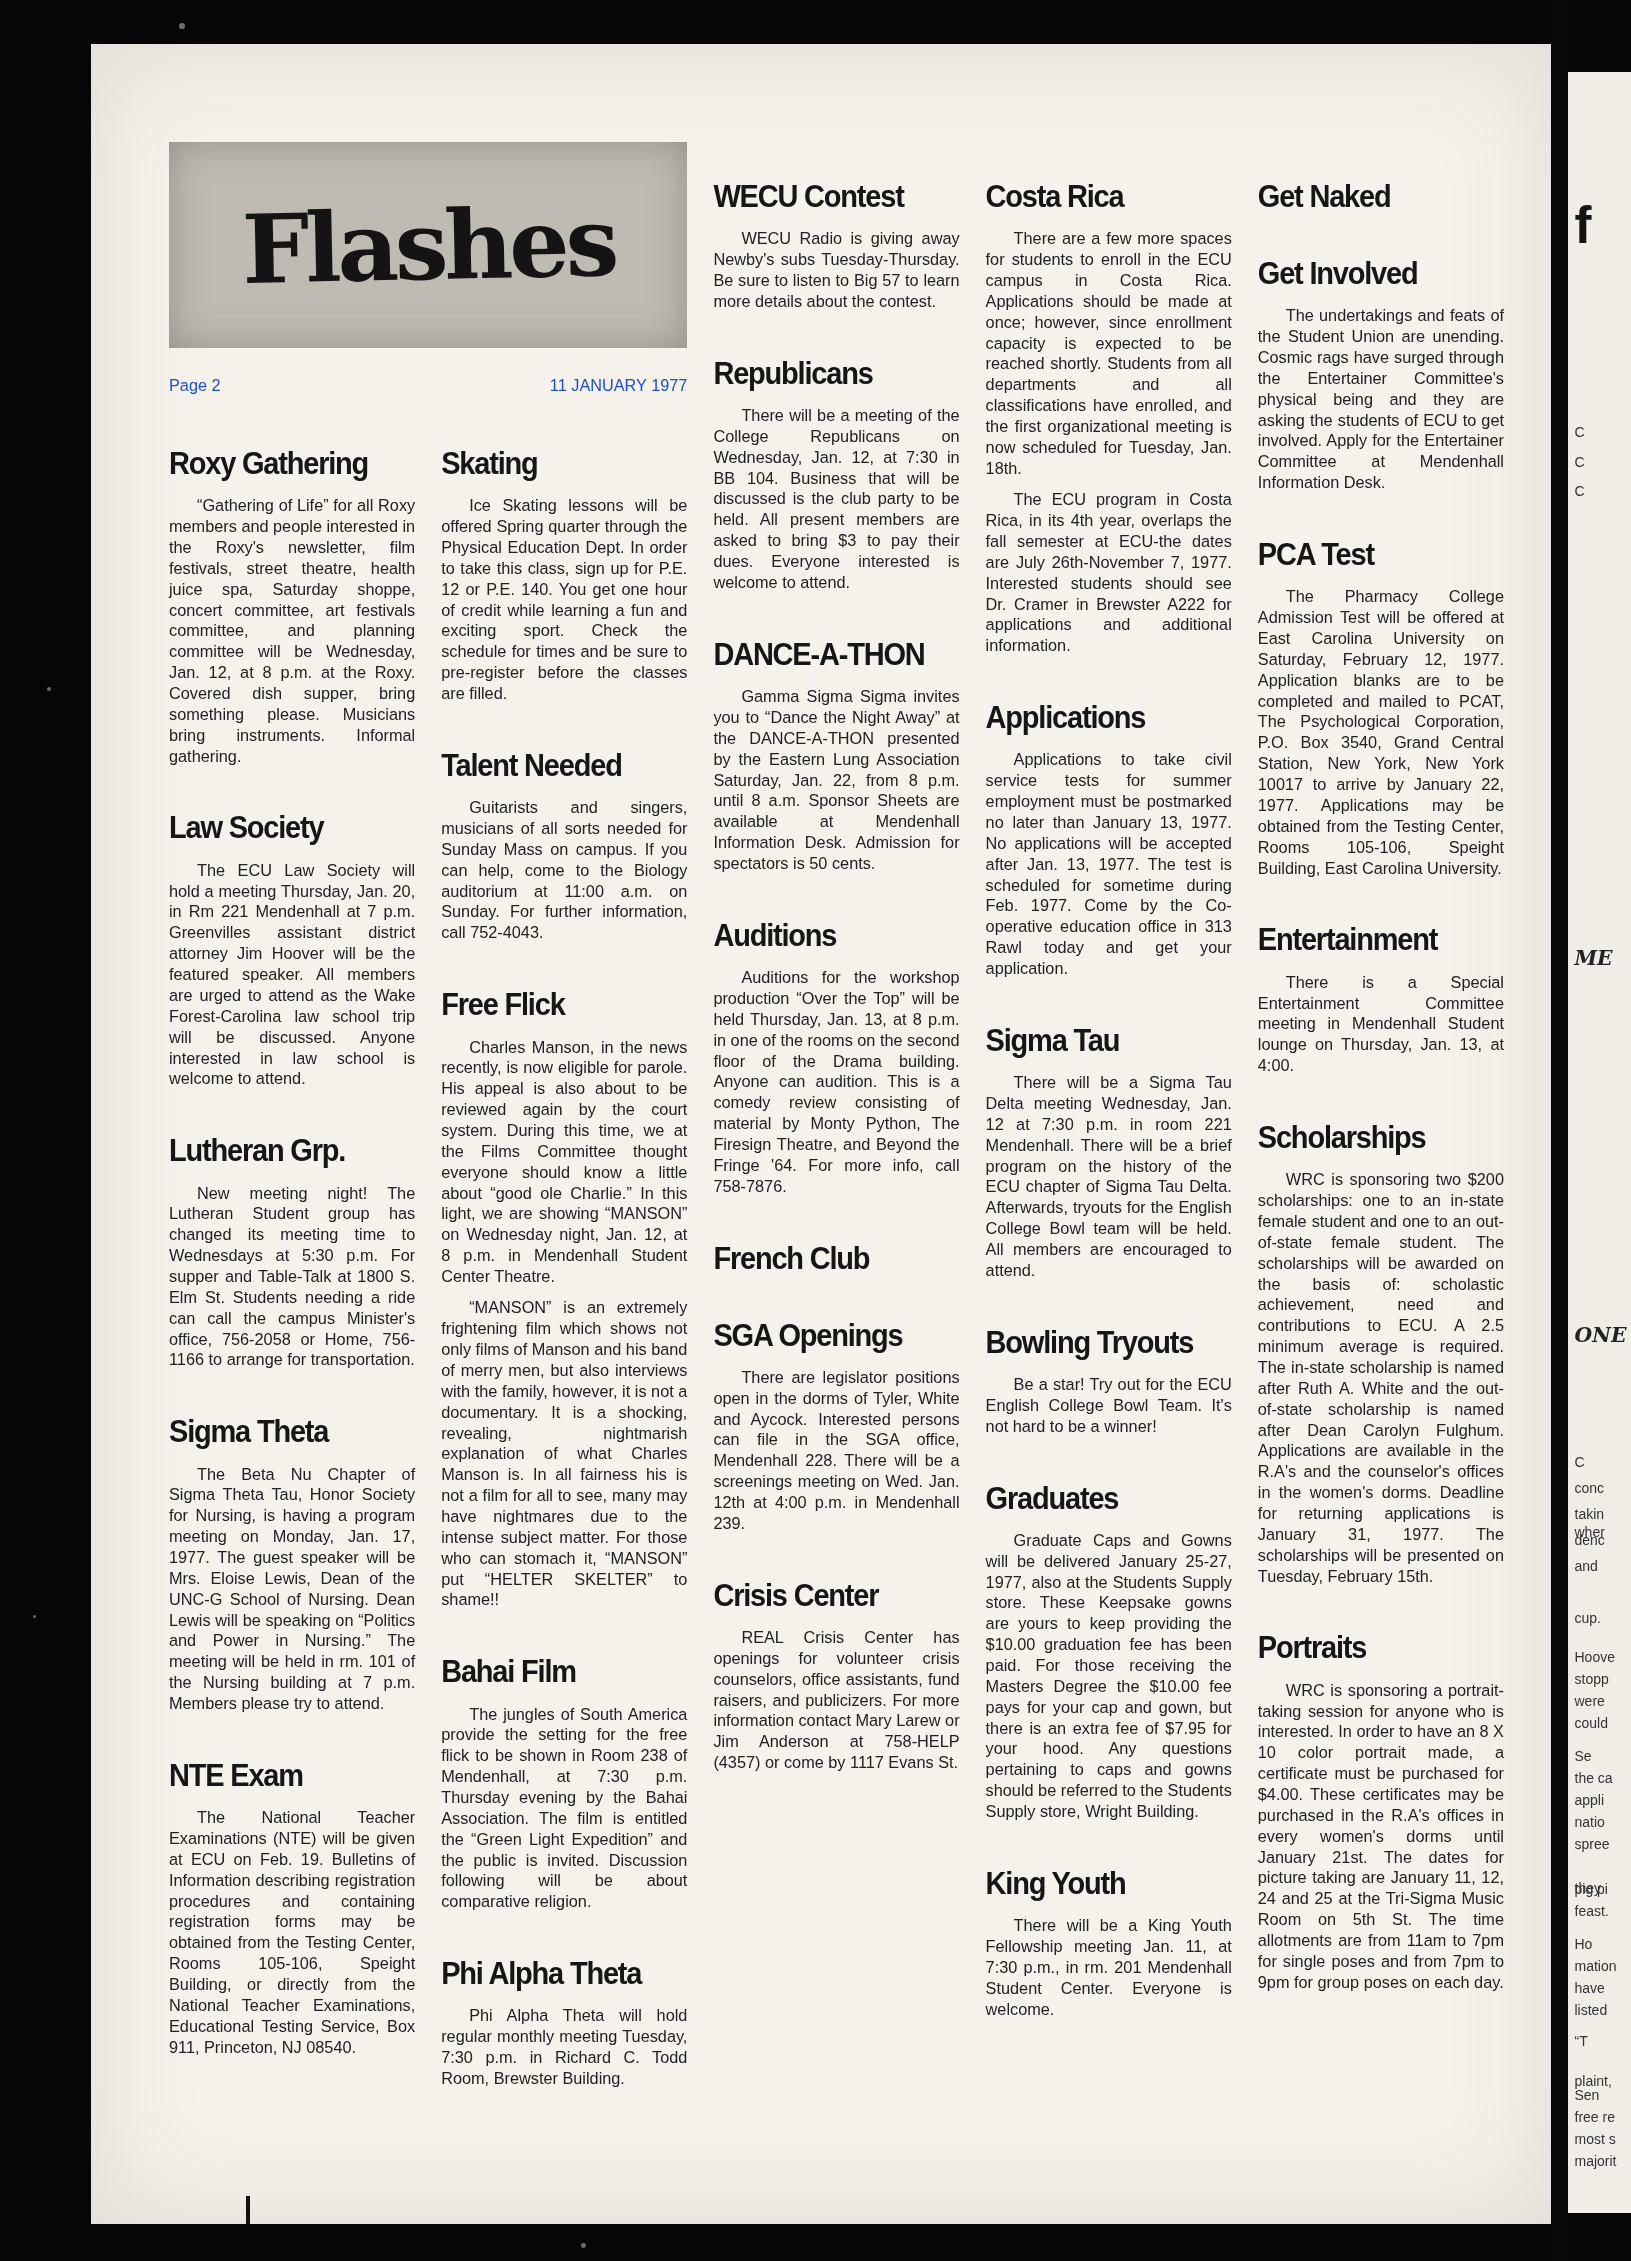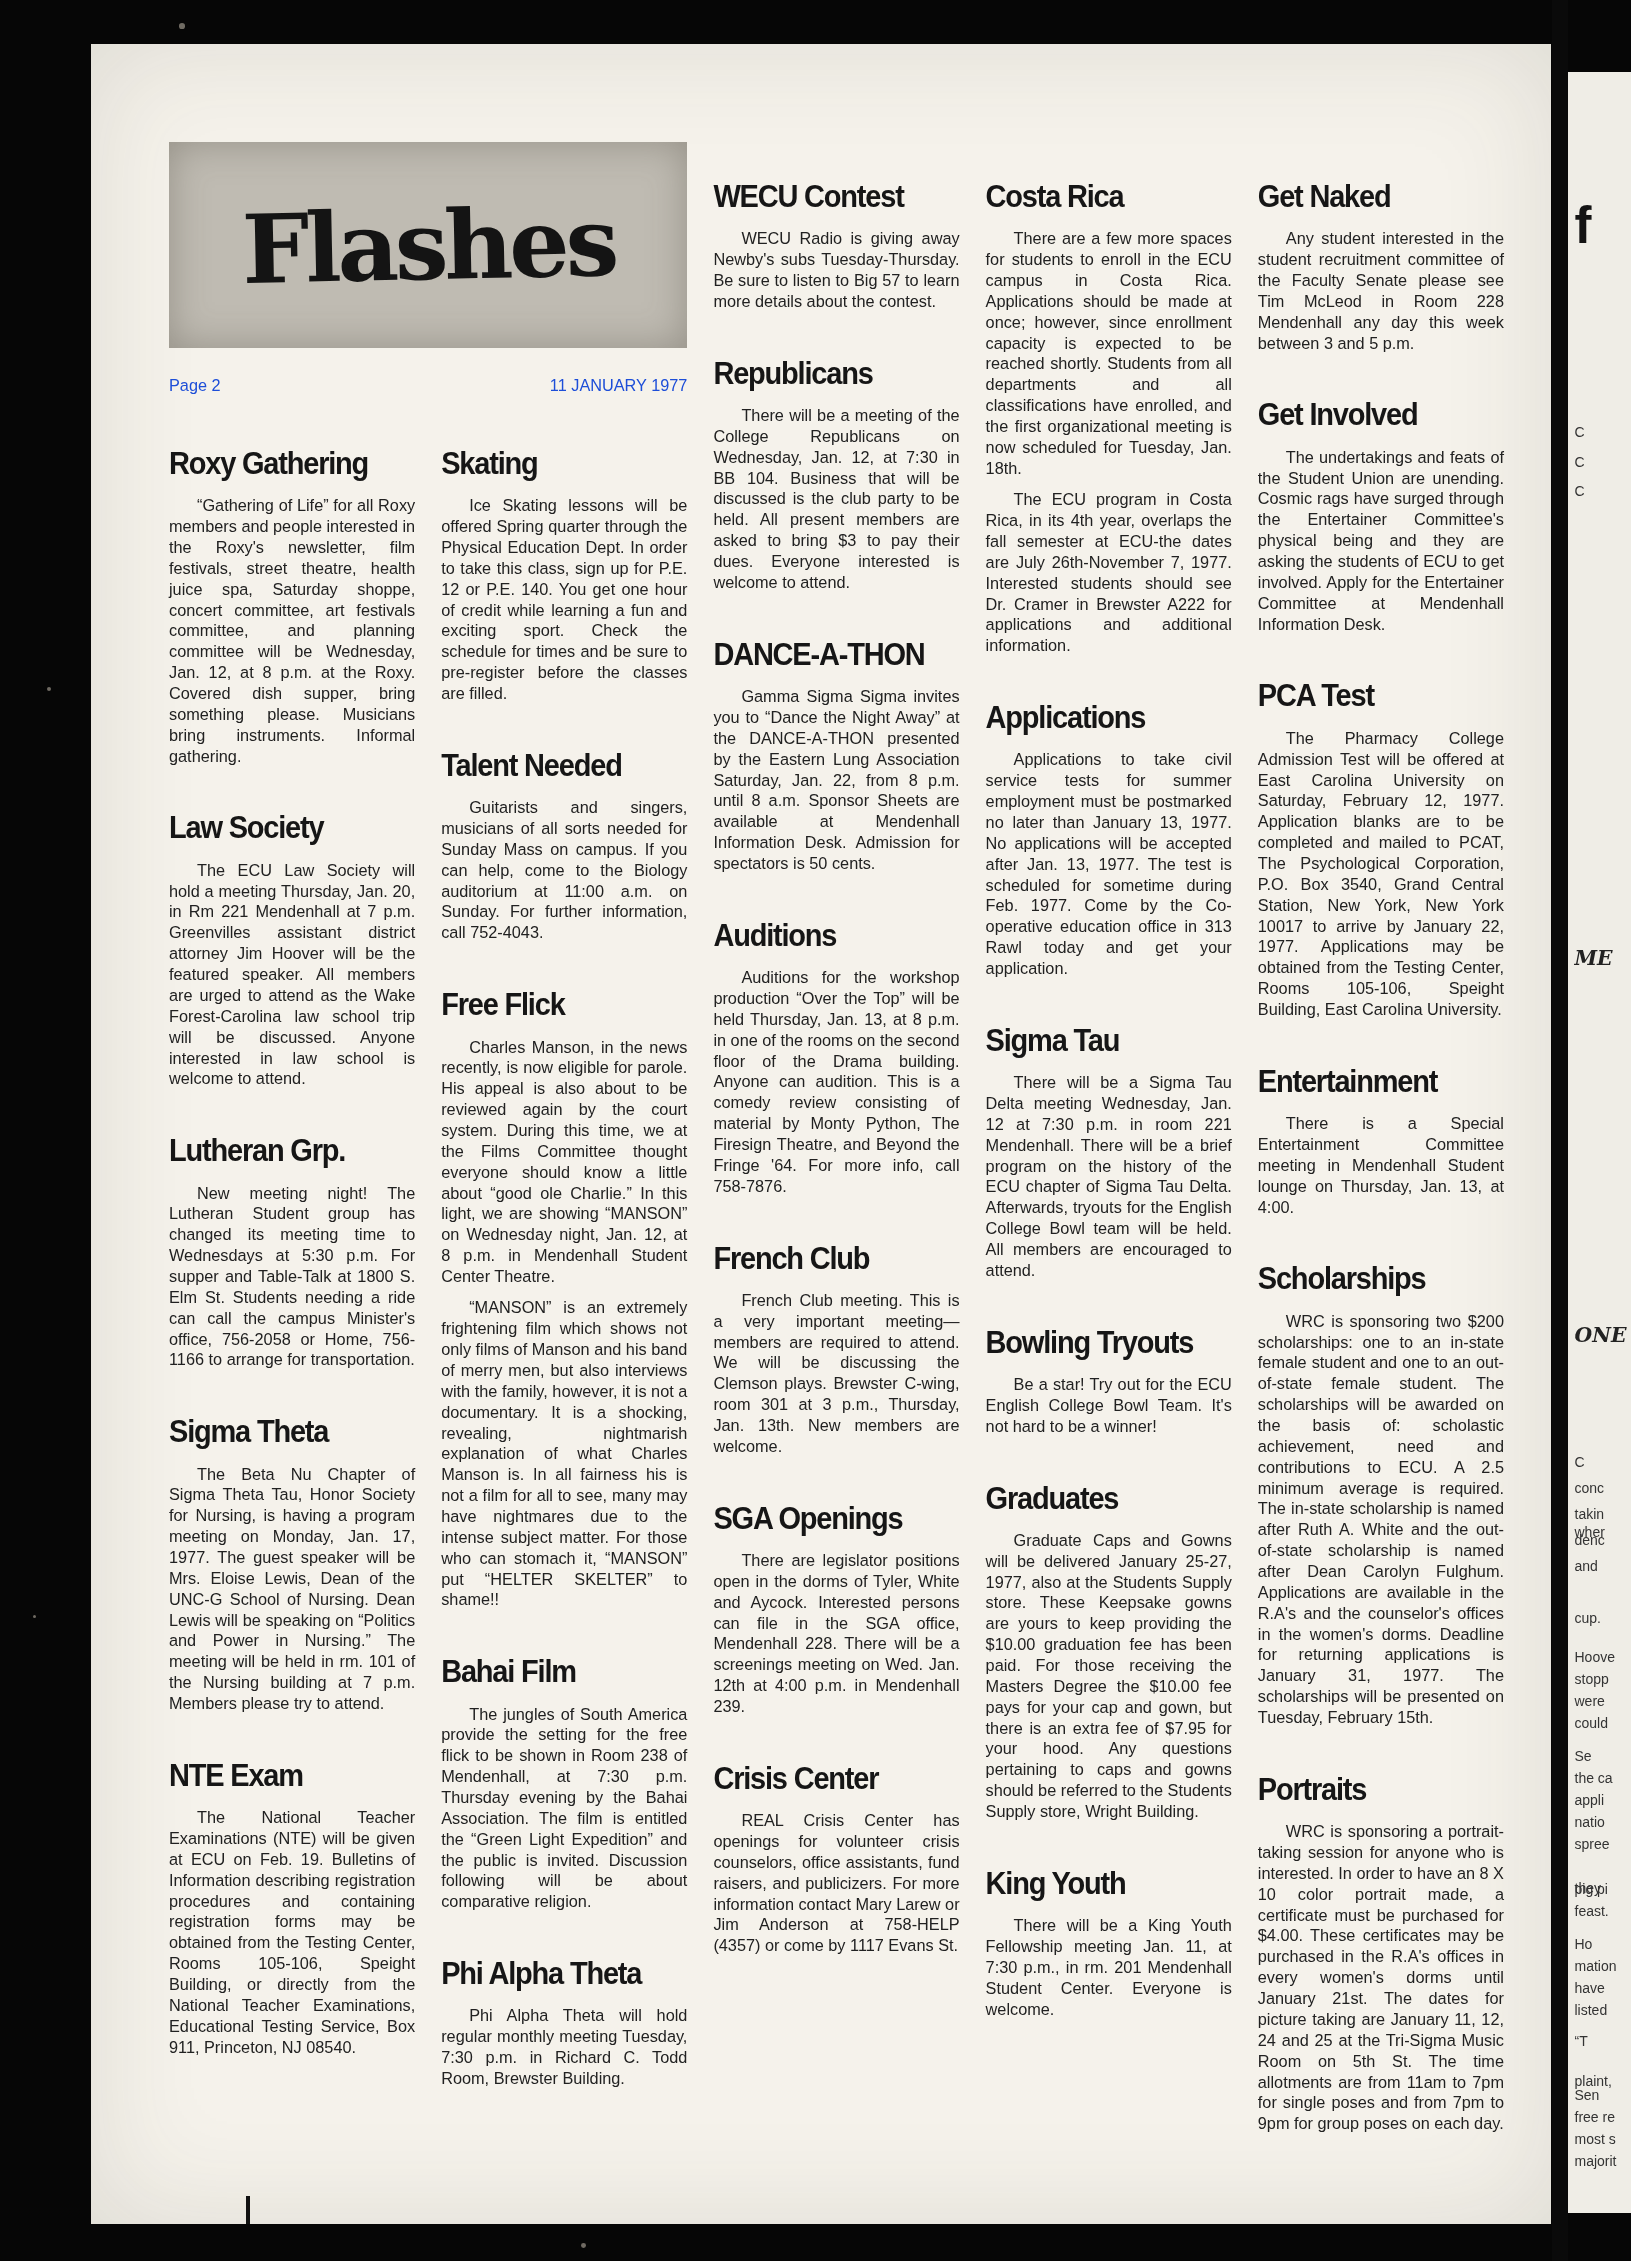--- a/index.html
+++ b/index.html
@@ -118,21 +118,20 @@
           <article class="article">
             <h2 class="headline">DANCE-A-THON</h2>
             <p class="body-text">Gamma Sigma Sigma invites you to “Dance the Night Away” at the DANCE-A-THON presented by the Eastern Lung Association Saturday, Jan. 22, from 8 p.m. until 8 a.m. Sponsor Sheets are available at Mendenhall Information Desk. Admission for spectators is 50 cents.</p>
           </article>
           <article class="article">
             <h2 class="headline">Auditions</h2>
             <p class="body-text">Auditions for the workshop production “Over the Top” will be held Thursday, Jan. 13, at 8 p.m. in one of the rooms on the second floor of the Drama building. Anyone can audition. This is a comedy review consisting of material by Monty Python, The Firesign Theatre, and Beyond the Fringe '64. For more info, call 758-7876.</p>
           </article>
           <article class="article">
             <h2 class="headline">French Club</h2>
-            <p class="body-text">French Club meeting. This is a very important meeting—members are required to attend. We will be discussing the Clemson plays. Brewster C-wing, room 301 at 3 p.m., Thursday, Jan. 13th. New members are welcome.</p>
           </article>
           <article class="article">
             <h2 class="headline">SGA Openings</h2>
             <p class="body-text">There are legislator positions open in the dorms of Tyler, White and Aycock. Interested persons can file in the SGA office, Mendenhall 228. There will be a screenings meeting on Wed. Jan. 12th at 4:00 p.m. in Mendenhall 239.</p>
           </article>
           <article class="article">
             <h2 class="headline">Crisis Center</h2>
             <p class="body-text">REAL Crisis Center has openings for volunteer crisis counselors, office assistants, fund raisers, and publicizers. For more information contact Mary Larew or Jim Anderson at 758-HELP (4357) or come by 1117 Evans St.</p>
           </article>
         </div>
@@ -159,21 +158,20 @@
             <p class="body-text">Graduate Caps and Gowns will be delivered January 25-27, 1977, also at the Students Supply store. These Keepsake gowns are yours to keep providing the $10.00 graduation fee has been paid. For those receiving the Masters Degree the $10.00 fee pays for your cap and gown, but there is an extra fee of $7.95 for your hood. Any questions pertaining to caps and gowns should be referred to the Students Supply store, Wright Building.</p>
           </article>
           <article class="article">
             <h2 class="headline">King Youth</h2>
             <p class="body-text">There will be a King Youth Fellowship meeting Jan. 11, at 7:30 p.m., in rm. 201 Mendenhall Student Center. Everyone is welcome.</p>
           </article>
         </div>
         <div class="column col-5 col-tall">
           <article class="article">
             <h2 class="headline">Get Naked</h2>
-            <p class="body-text">Any student interested in the student recruitment committee of the Faculty Senate please see Tim McLeod in Room 228 Mendenhall any day this week between 3 and 5 p.m.</p>
           </article>
           <article class="article">
             <h2 class="headline">Get Involved</h2>
             <p class="body-text">The undertakings and feats of the Student Union are unending. Cosmic rags have surged through the Entertainer Committee's physical being and they are asking the students of ECU to get involved. Apply for the Entertainer Committee at Mendenhall Information Desk.</p>
           </article>
           <article class="article">
             <h2 class="headline">PCA Test</h2>
             <p class="body-text">The Pharmacy College Admission Test will be offered at East Carolina University on Saturday, February 12, 1977. Application blanks are to be completed and mailed to PCAT, The Psychological Corporation, P.O. Box 3540, Grand Central Station, New York, New York 10017 to arrive by January 22, 1977. Applications may be obtained from the Testing Center, Rooms 105-106, Speight Building, East Carolina University.</p>
           </article>
           <article class="article">

